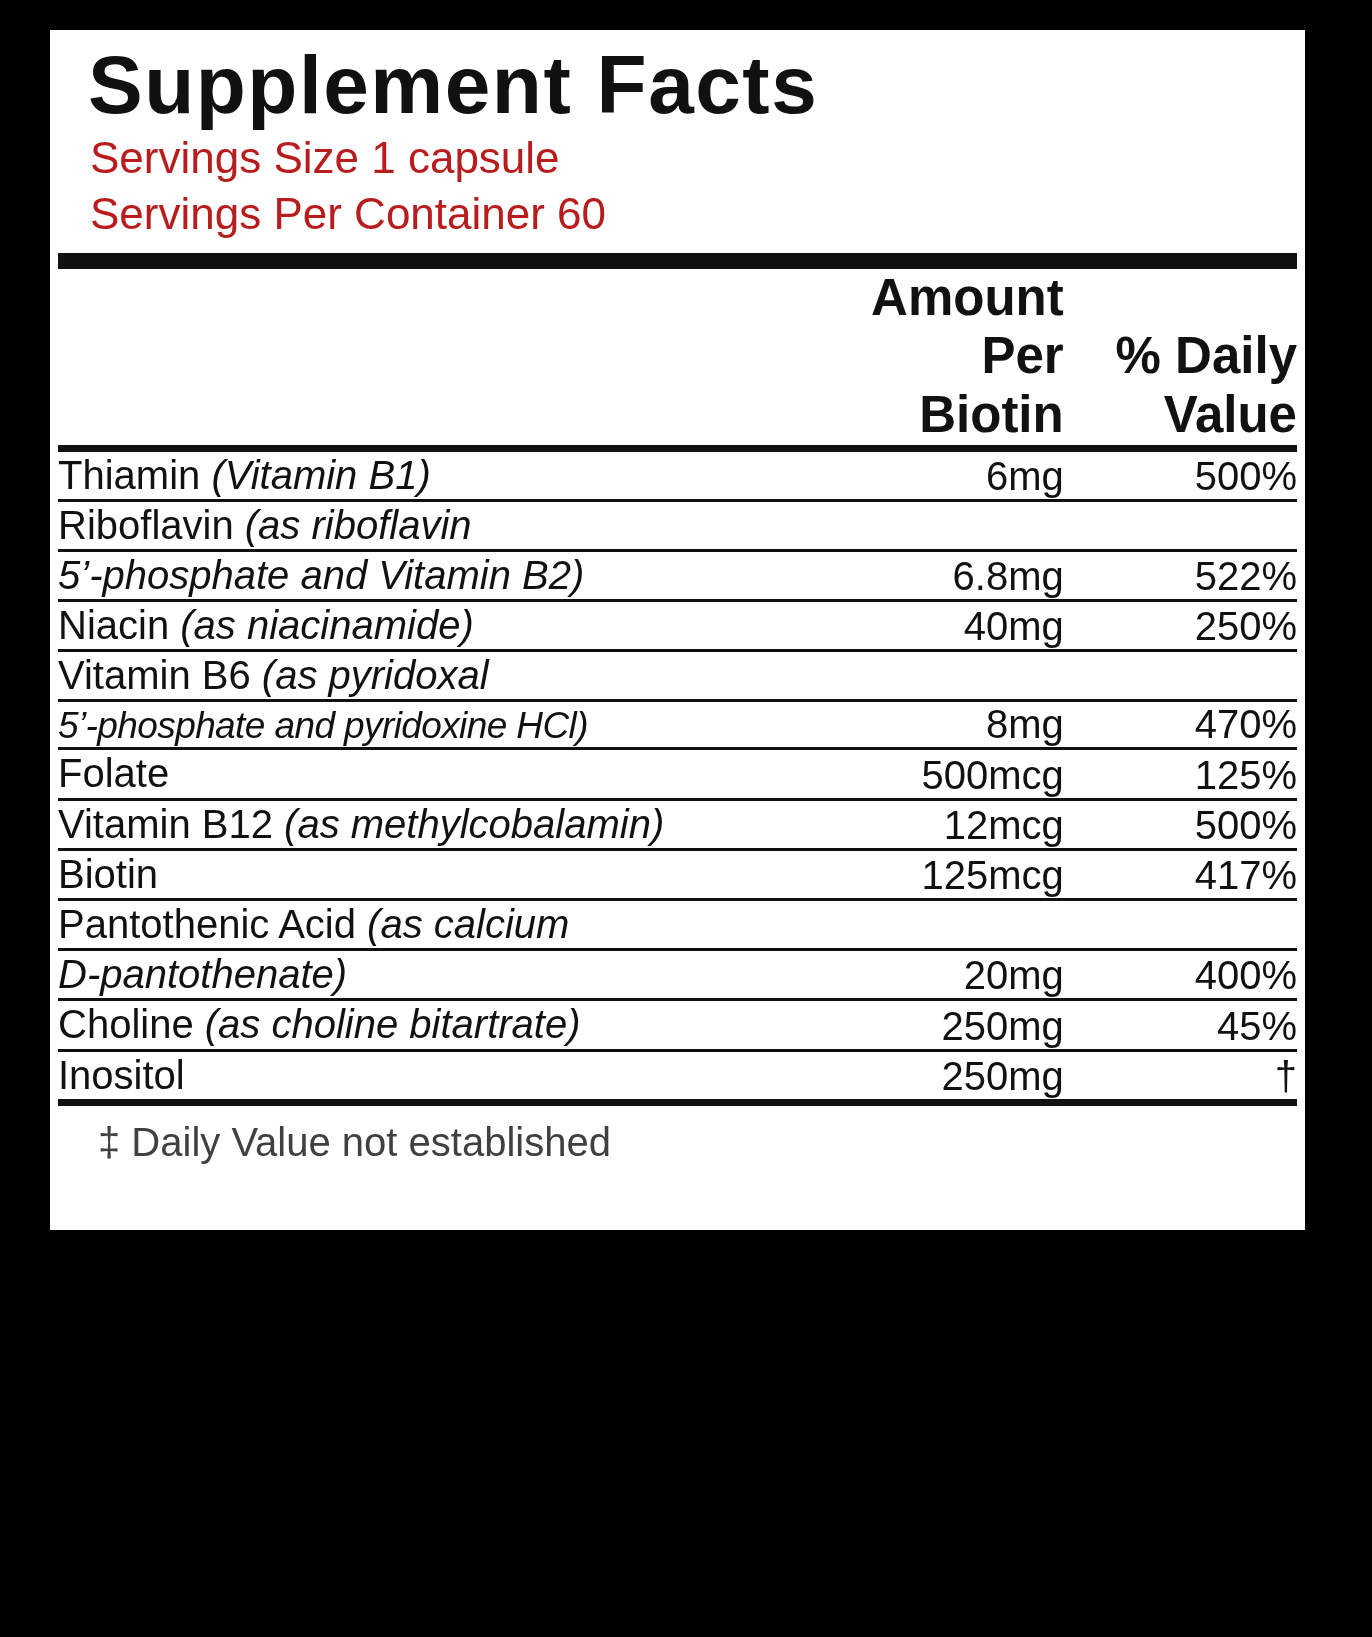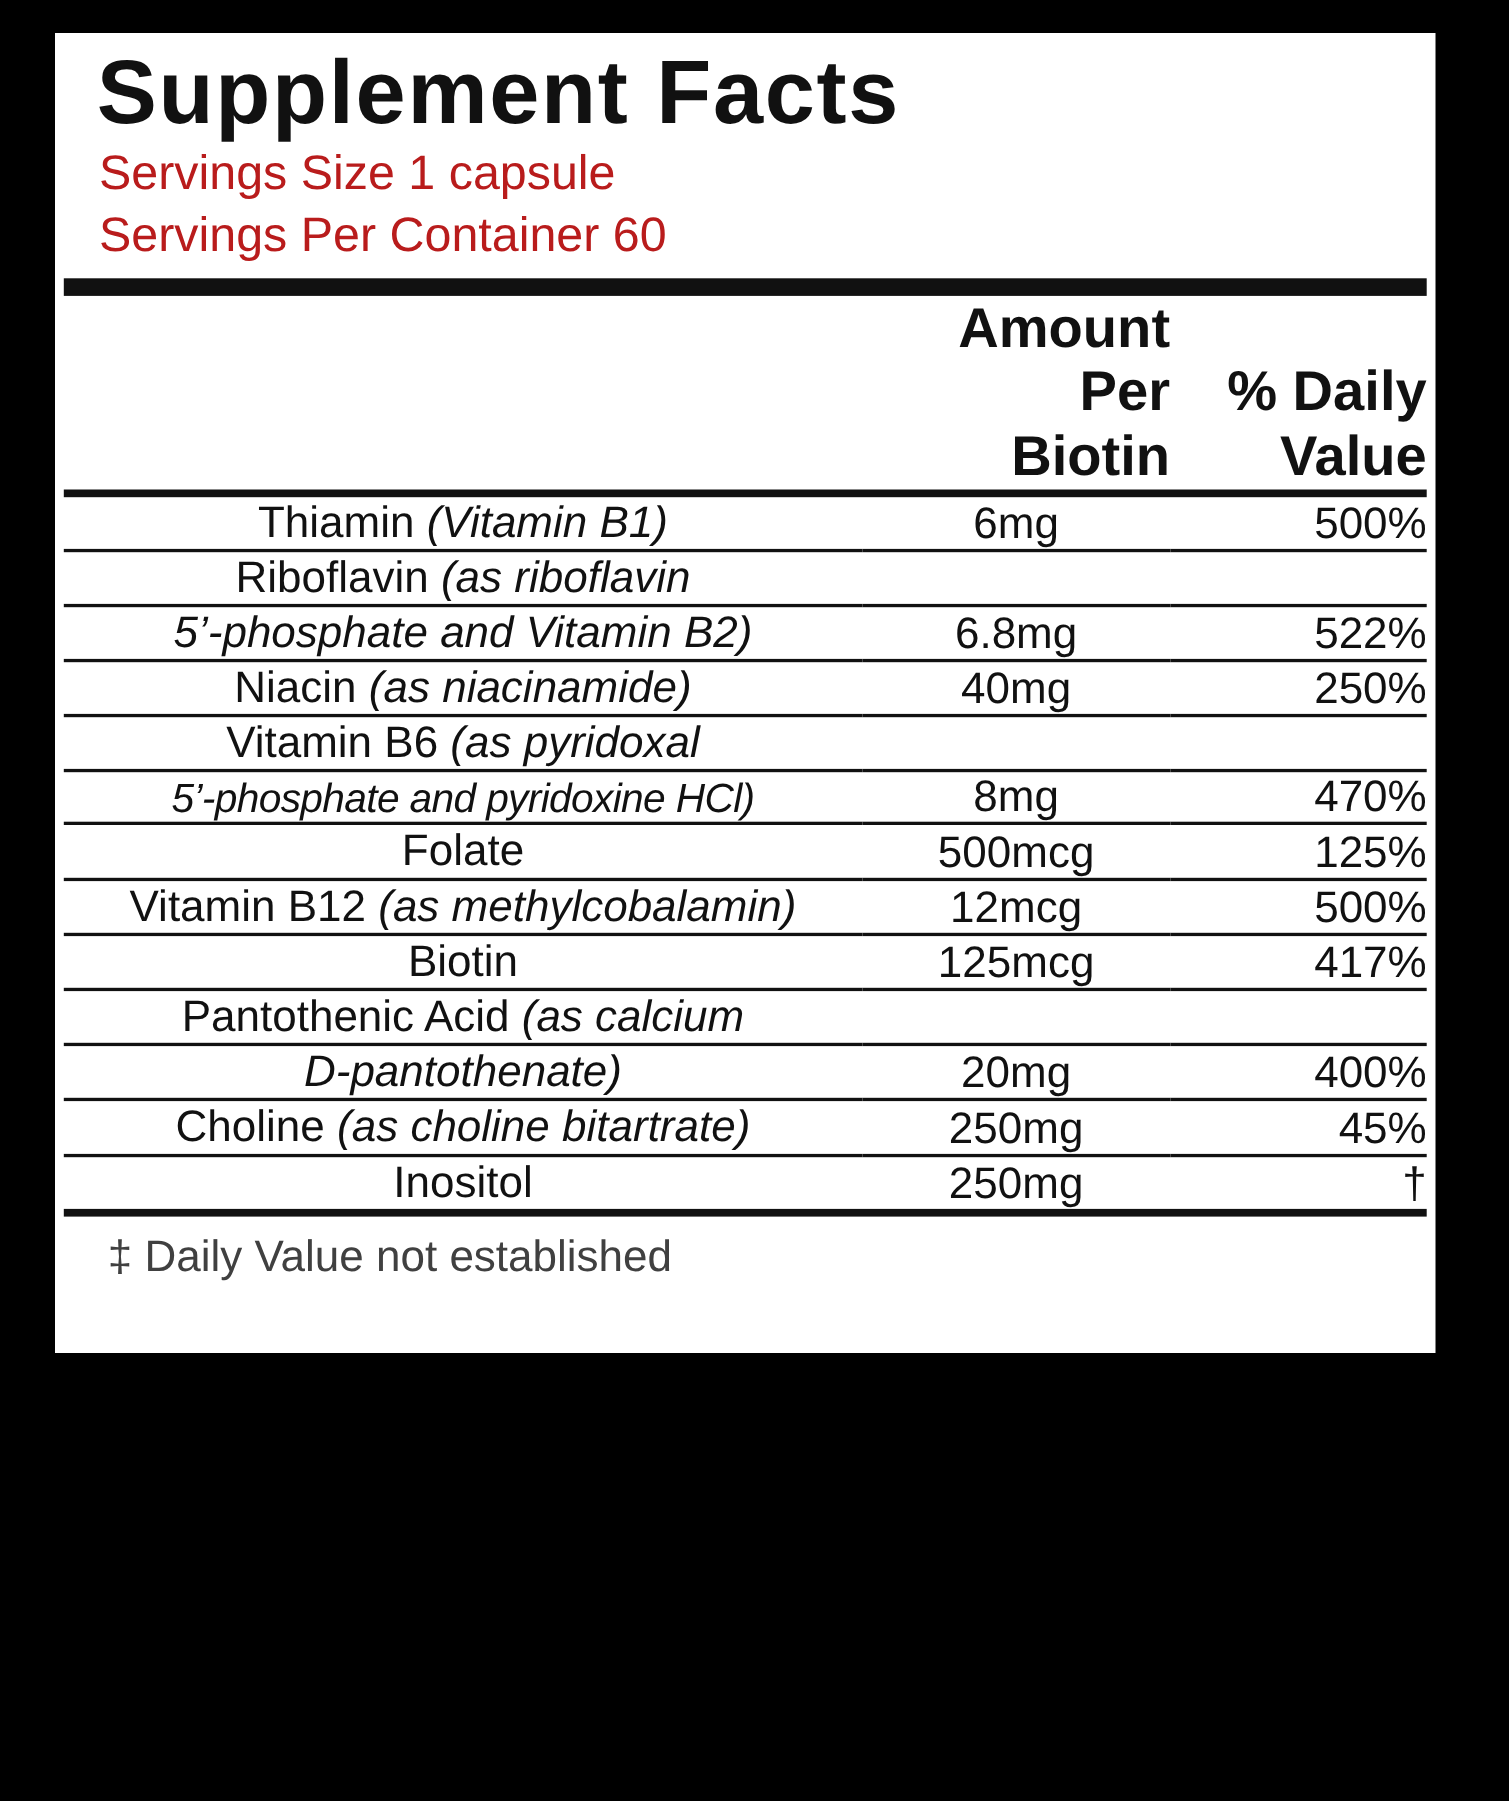--- a/index.html
+++ b/index.html
@@ -77,33 +77,32 @@
     line-height: 1.15;
   }
   .head-cell .l2 { display: block; }
 
   .row-name {
     font-size: 40px;
     color: #111;
     padding: 4px 0 2px 28px;
     line-height: 1.18;
     white-space: nowrap;
-    text-align: center;
   }
   .row-name i {
     font-style: italic;
   }
   .row-name.tight {
     font-size: 37px;
     letter-spacing: -0.6px;
   }
   .row-amt {
     font-size: 40px;
     color: #111;
-    text-align: center;
+    text-align: right;
     padding: 4px 6px 2px 6px;
     white-space: nowrap;
   }
   .row-dv {
     font-size: 40px;
     color: #111;
     text-align: right;
     padding: 4px 18px 2px 0;
     white-space: nowrap;
   }

